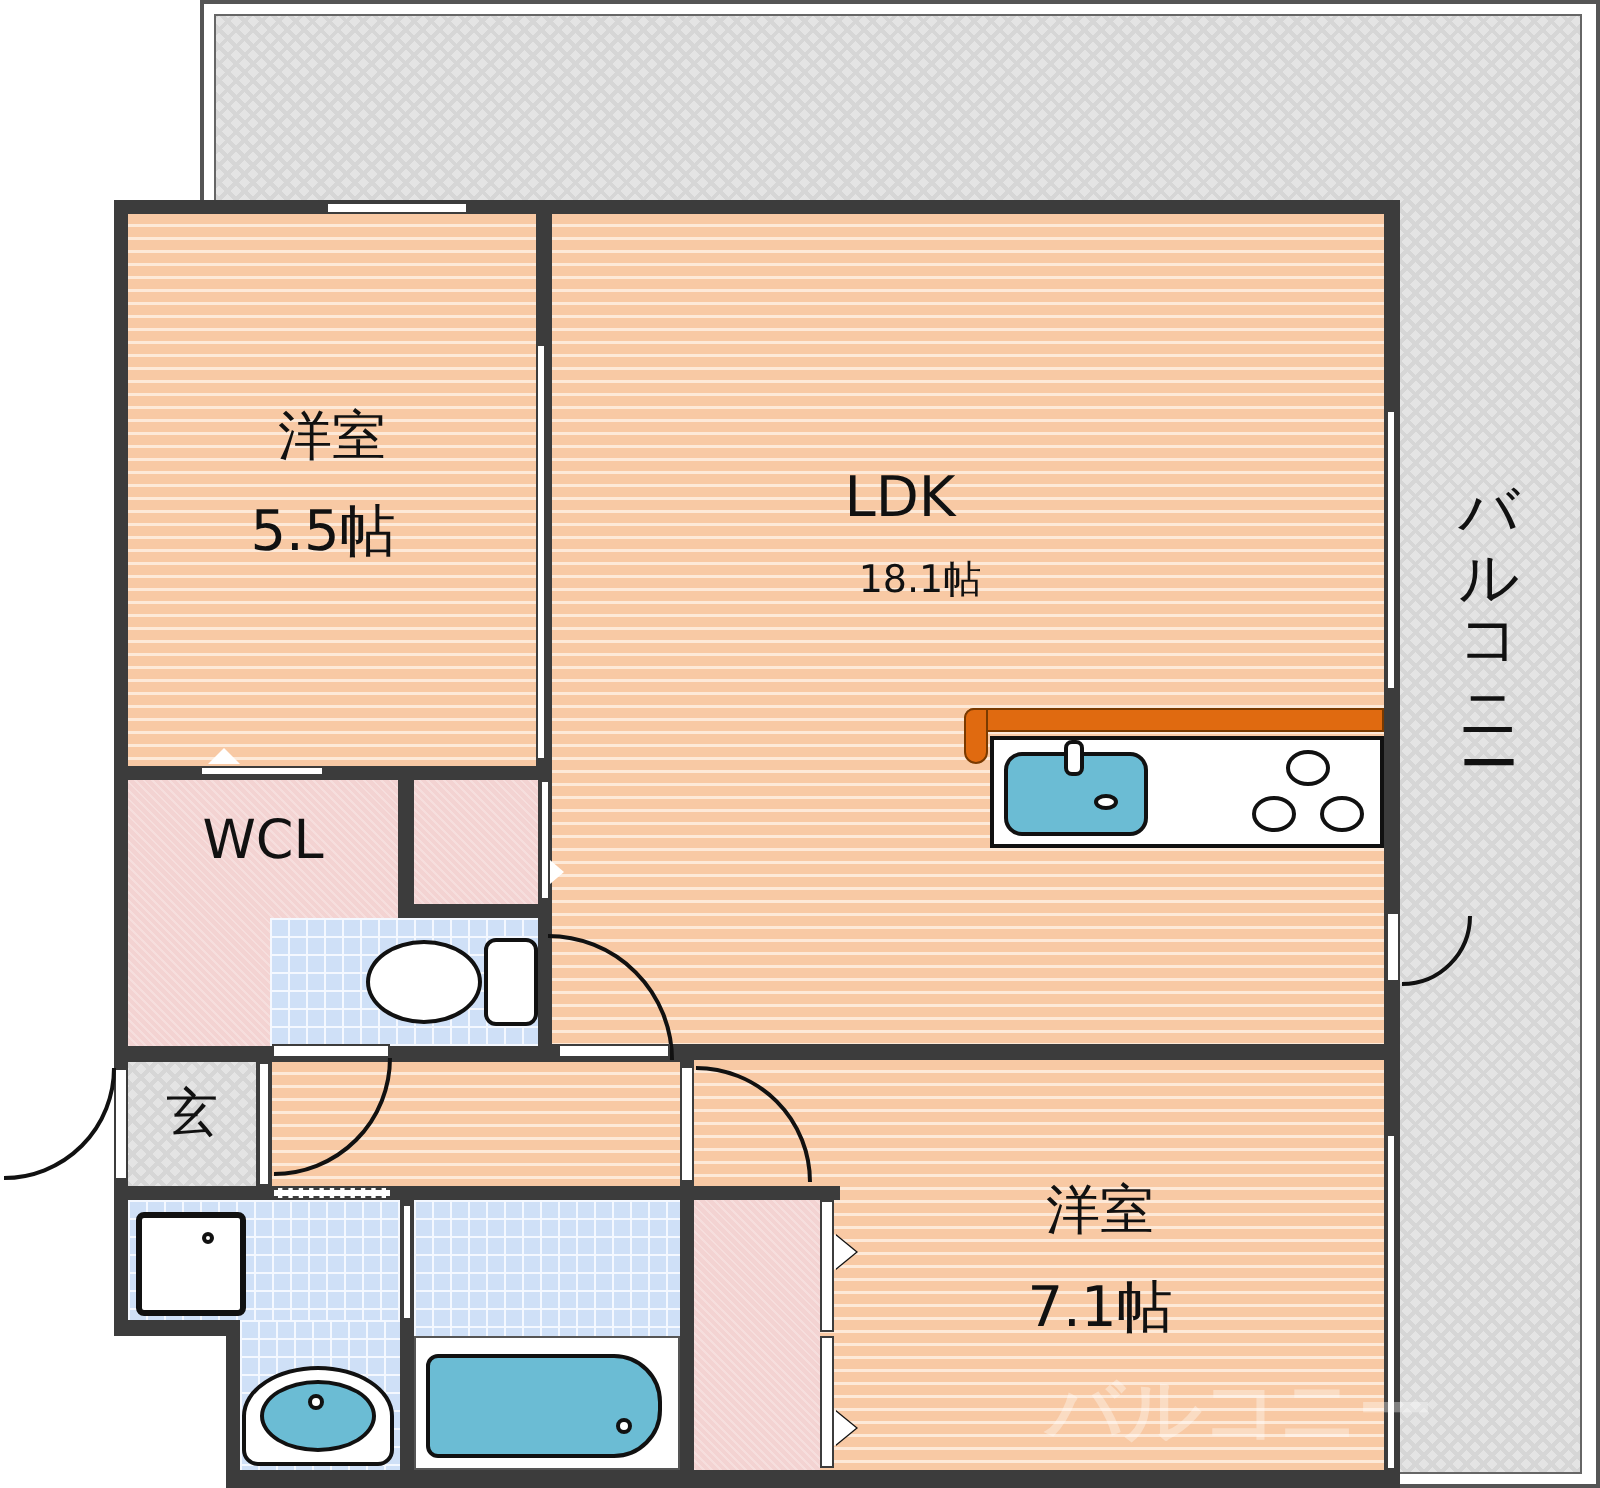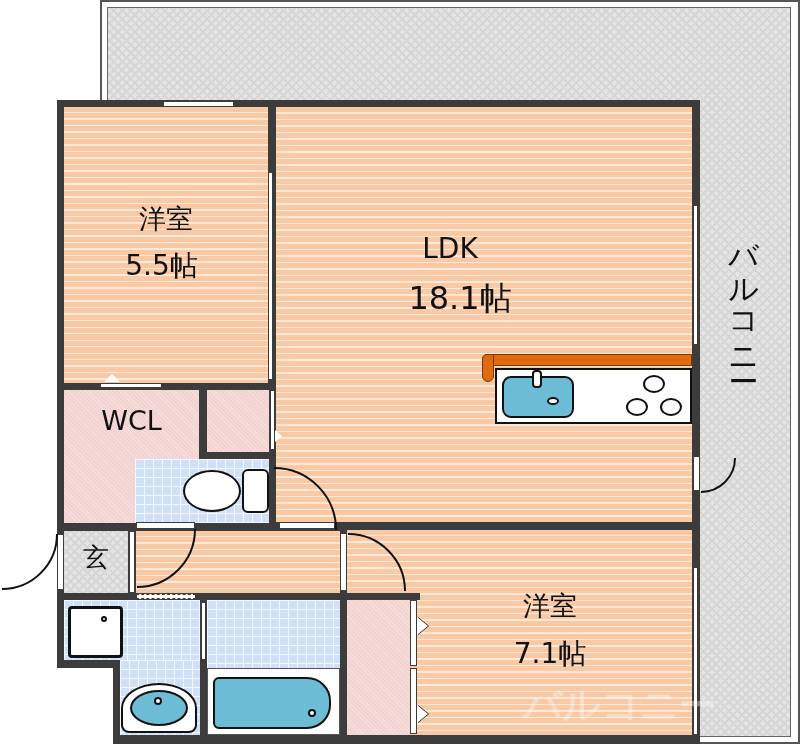--- a/index.html
+++ b/index.html
@@ -33,21 +33,21 @@
 <div class="abs wood" style="left:64px;top:107px;width:204px;height:276px;"></div>
 <div class="label" style="left:64px;top:203px;width:204px;font-size:27px;">洋室</div>
 <div class="label" style="left:64px;top:250px;width:195px;font-size:28px;">5.5帖</div>
 <div class="abs win" style="left:163px;top:101px;width:71px;height:6px;"></div>
 <div class="abs win" style="left:268px;top:172px;width:5px;height:208px;"></div>
 <div class="abs win" style="left:100px;top:383px;width:62px;height:5px;"></div>
 <div class="abs" style="left:104px;top:374px;width:0;height:0;border-left:8px solid transparent;border-right:8px solid transparent;border-bottom:8px solid #fff;"></div>
 
 <div class="abs wood" style="left:276px;top:107px;width:416px;height:415px;"></div>
 <div class="label" style="left:380px;top:233px;width:140px;font-size:28px;">LDK</div>
-<div class="label" style="left:380px;top:280px;width:160px;font-size:32px;">18.1帖</div>
+<div class="label" style="left:380px;top:280px;width:160px;font-size:19px;">18.1帖</div>
 <div class="abs win" style="left:693px;top:205px;width:5px;height:140px;"></div>
 
 <div class="abs" style="left:482px;top:354px;width:210px;height:12px;background:#e06a10;border:1.5px solid #7a3a00;border-radius:5px 0 0 5px;"></div>
 <div class="abs" style="left:482px;top:354px;width:12px;height:28px;background:#e06a10;border:1.5px solid #7a3a00;border-radius:5px 0 6px 6px;"></div>
 <div class="abs" style="left:495px;top:368px;width:197px;height:56px;background:#fff;border:2px solid #111;"></div>
 <div class="abs" style="left:502px;top:376px;width:72px;height:42px;background:#6bbcd4;border:2px solid #111;border-radius:9px;"></div>
 <div class="abs" style="left:532px;top:370px;width:10px;height:18px;background:#fff;border:2px solid #111;border-radius:4px;"></div>
 <div class="abs" style="left:547px;top:397px;width:12px;height:8px;background:#fff;border:2px solid #111;border-radius:50%;"></div>
 <div class="abs" style="left:643px;top:375px;width:22px;height:18px;background:#fff;border:2px solid #111;border-radius:50%;"></div>
 <div class="abs" style="left:626px;top:398px;width:22px;height:18px;background:#fff;border:2px solid #111;border-radius:50%;"></div>

